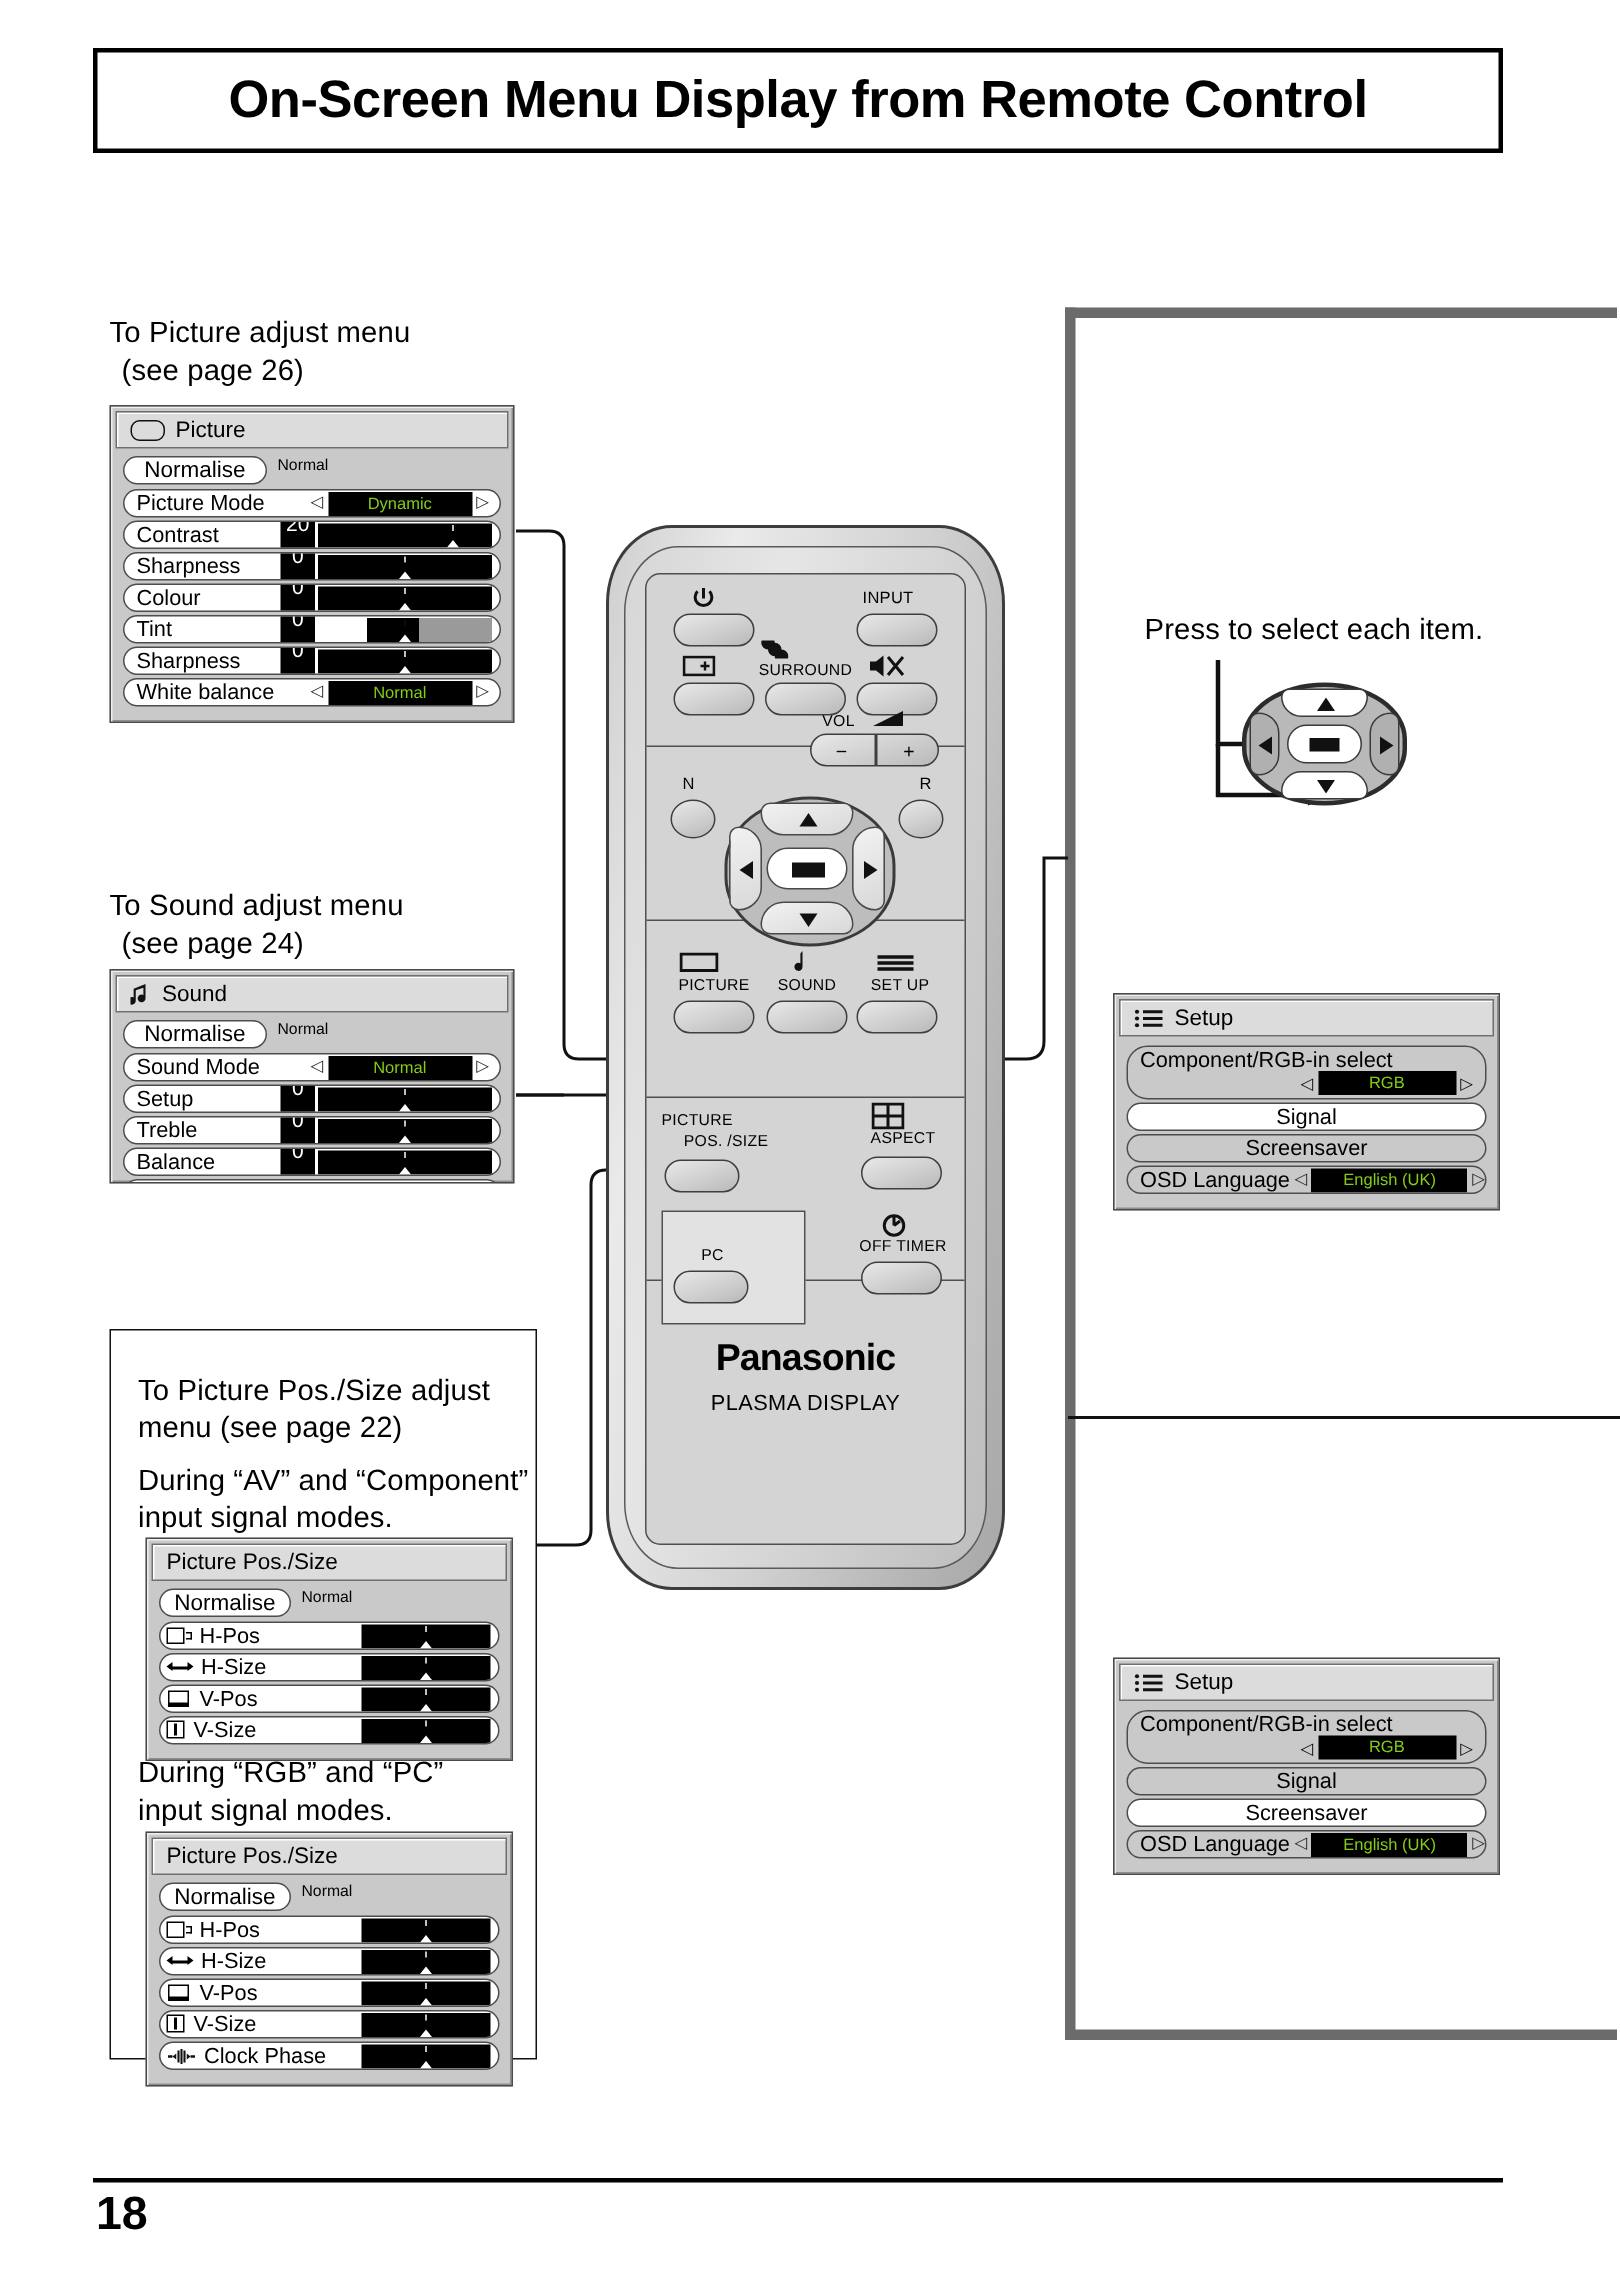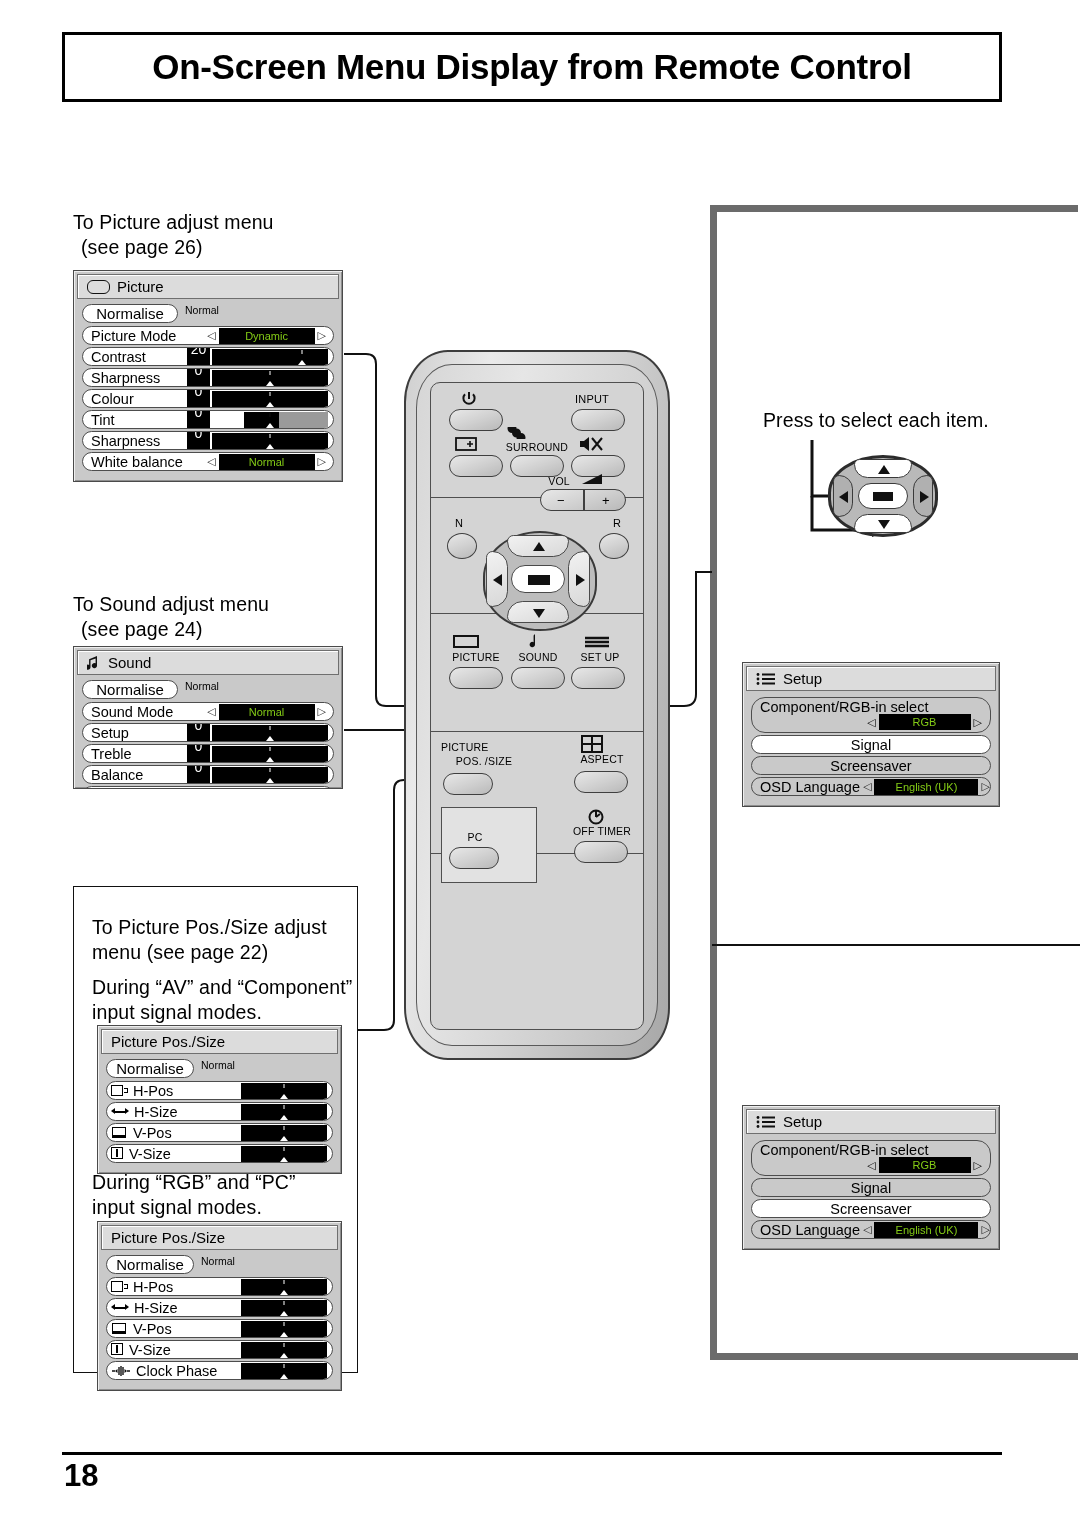--- a/index.html
+++ b/index.html
@@ -661,20 +661,24 @@
 
   <div class="rlabel" style="left:156px;top:424px;width:32px;">
     <svg width="18" height="18" viewBox="0 0 18 18">
         <circle cx="9" cy="10" r="6.5" fill="none" stroke="#111" stroke-width="2"></circle>
         <path d="M9 10 V4 M9 10 l4 -3" stroke="#111" stroke-width="2"></path>
       </svg>
   </div>
   <div class="rlabel" style="left:136px;top:442px;width:70px;">OFF TIMER</div>
   <div class="btn" style="left:143px;top:458px;width:54px;height:22px;"></div>
 
+  <div class="abs" style="left:10px;top:508px;width:192px;text-align:center;">
+    <div id="panasonic">Panasonic</div>
+    <div id="plasma" style="margin-top:8px;">PLASMA DISPLAY</div>
+  </div>
 </div>
 
 <div class="abs note" style="left:763px;top:408px;">Press to select each item.</div>
 
 <div class="abs" style="left:828px;top:455px;width:110px;height:82px;">
   <div class="abs" style="left:0;top:0;width:110px;height:82px;border-radius:50%/46%;background:#b9b9b9;border:3px solid #2c2c2c;box-sizing:border-box;"></div>
   <div class="abs" style="left:26px;top:4px;width:58px;height:19px;border-radius:9px 9px 22px 22px;background:#fff;border:1.5px solid #3a3a3a;box-sizing:border-box;">
     <div class="tri-up abs" style="left:23px;top:5px;"></div>
   </div>
   <div class="abs" style="left:26px;top:59px;width:58px;height:19px;border-radius:22px 22px 9px 9px;background:#fff;border:1.5px solid #3a3a3a;box-sizing:border-box;">

